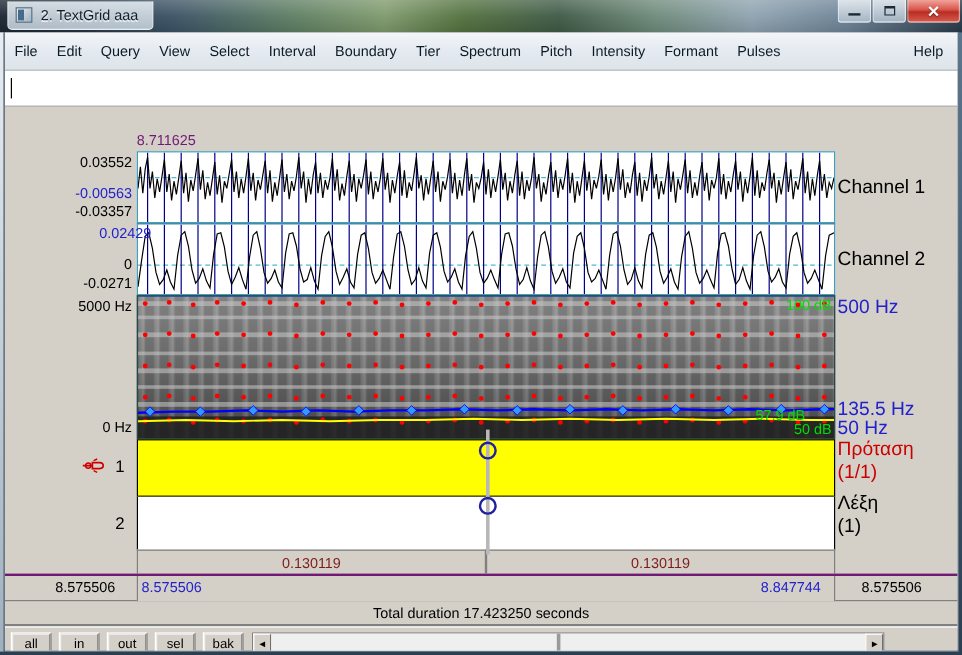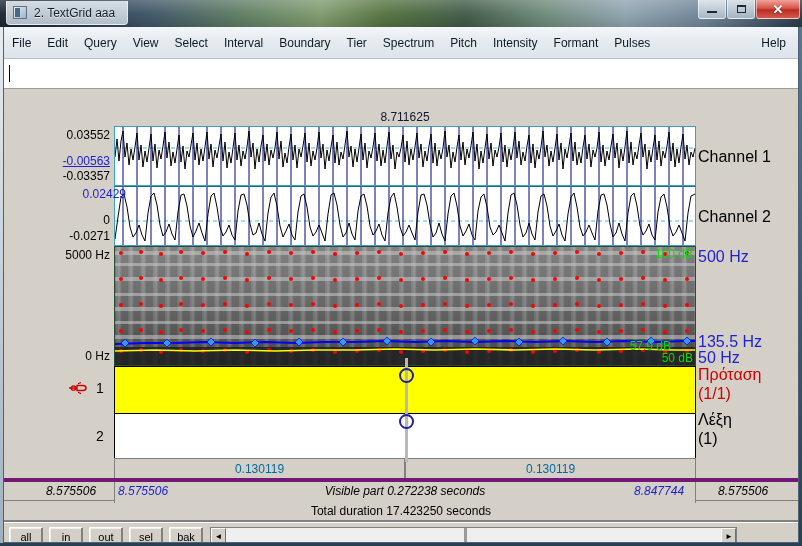--- a/index.html
+++ b/index.html
@@ -133,22 +133,21 @@
     height: 350px;
     background: #d4d0c8;
   }
 
   
   .plot { position: absolute; left: 110px; width: 582px; }
 
   
   #cursor-time {
     position: absolute; left: 110px; top: 2px; width: 582px;
-    text-align: center;
-    font-size: 12px; color: #0f172a;
+    font-size: 12px; color: #701a75;
   }
 
   
   #ch1 { top: 18px; height: 60px; background: #ffffff;
          border: 1px solid #3f9fbf; }
   
   #ch2 { top: 78px; height: 60px; background: #ffffff;
          border: 1px solid #3f9fbf; border-top: 1px solid #1f6f8f; }
   
   #spec { top: 138px; height: 120px; background: #1d4ed8;
@@ -188,28 +187,27 @@
   #interval-bar {
     position: relative; height: 20px;
     background: #d4d0c8;
   }
   .ivl {
     position: absolute; top: 0; height: 20px;
     border-left: 1px solid #808080; border-right: 1px solid #808080;
     border-top: 1px solid #808080;
     background: #d4d0c8;
     display: flex; align-items: center; justify-content: center;
-    font-size: 12px; color: #0369a1;
+    font-size: 12px; color: #7f1d1d;
   }
   #time-bar {
     position: relative; height: 22px;
     background: #d4d0c8;
-    border-top: 4px solid #701a75;
+    border-top: 2px solid #701a75;
     font-size: 12px;
-    font-style: italic;
   }
   #time-bar .cell { position: absolute; top: 2px; }
   #sel-window {
     position: absolute; left: 110px; top: 0; width: 582px; height: 21px;
     background: #d4d0c8; border-left: 1px solid #808080; border-right: 1px solid #808080;
   }
   #duration-bar {
     height: 22px;
     background: #d4d0c8;
     border-top: 1px solid #808080;
@@ -693,21 +691,21 @@
 
       <div class="plot" id="tier2">
         <span style="display:block;text-align:center;line-height:46px;font-size:12px;color:#000;"></span>
       </div>
 
       <div id="boundary-line"></div>
       <div class="bcircle" style="top:260px;"></div>
       <div class="bcircle" style="top:306px;"></div>
 
       <div class="ax left black" style="left:0px;top:20px;width:106px;">0.03552</div>
-      <div class="ax left blue" style="left:0px;top:46px;width:106px;text-decoration:underline;">-0.00563</div>
+      <div class="ax left blue" style="left:0px;top:46px;width:106px;">-0.00563</div>
       <div class="ax left black" style="left:0px;top:61px;width:106px;">-0.03357</div>
 
       <div class="ax left blue" style="left:16px;top:79px;width:106px;">0.02429</div>
       <div class="ax left black" style="left:0px;top:105px;width:106px;">0</div>
       <div class="ax left black" style="left:0px;top:121px;width:106px;">-0.0271</div>
 
       <div class="ax left black" style="left:0px;top:140px;width:106px;">5000 Hz</div>
       <div class="ax left black" style="left:0px;top:241px;width:106px;">0 Hz</div>
 
       <div class="rlabel black" style="top:40px;">Channel 1</div>
@@ -731,21 +729,20 @@
 
     <div id="interval-bar">
       <div class="ivl" style="left:110px;width:291px;">0.130119</div>
       <div class="ivl" style="left:401px;width:291px;">0.130119</div>
     </div>
 
     <div id="time-bar">
       <div id="sel-window"></div>
       <div class="cell black" style="left:42px;">8.575506</div>
       <div class="cell blue" style="left:114px;">8.575506</div>
-      <div class="cell black" style="left:110px;width:582px;text-align:center;">Visible part 0.272238 seconds</div>
       <div class="cell blue" style="left:630px;">8.847744</div>
       <div class="cell black" style="left:714px;">8.575506</div>
     </div>
 
     <div id="duration-bar">
       <span>Total duration 17.423250 seconds</span>
     </div>
 
     <div id="bottombar">
       <div class="zbtn">all</div>

